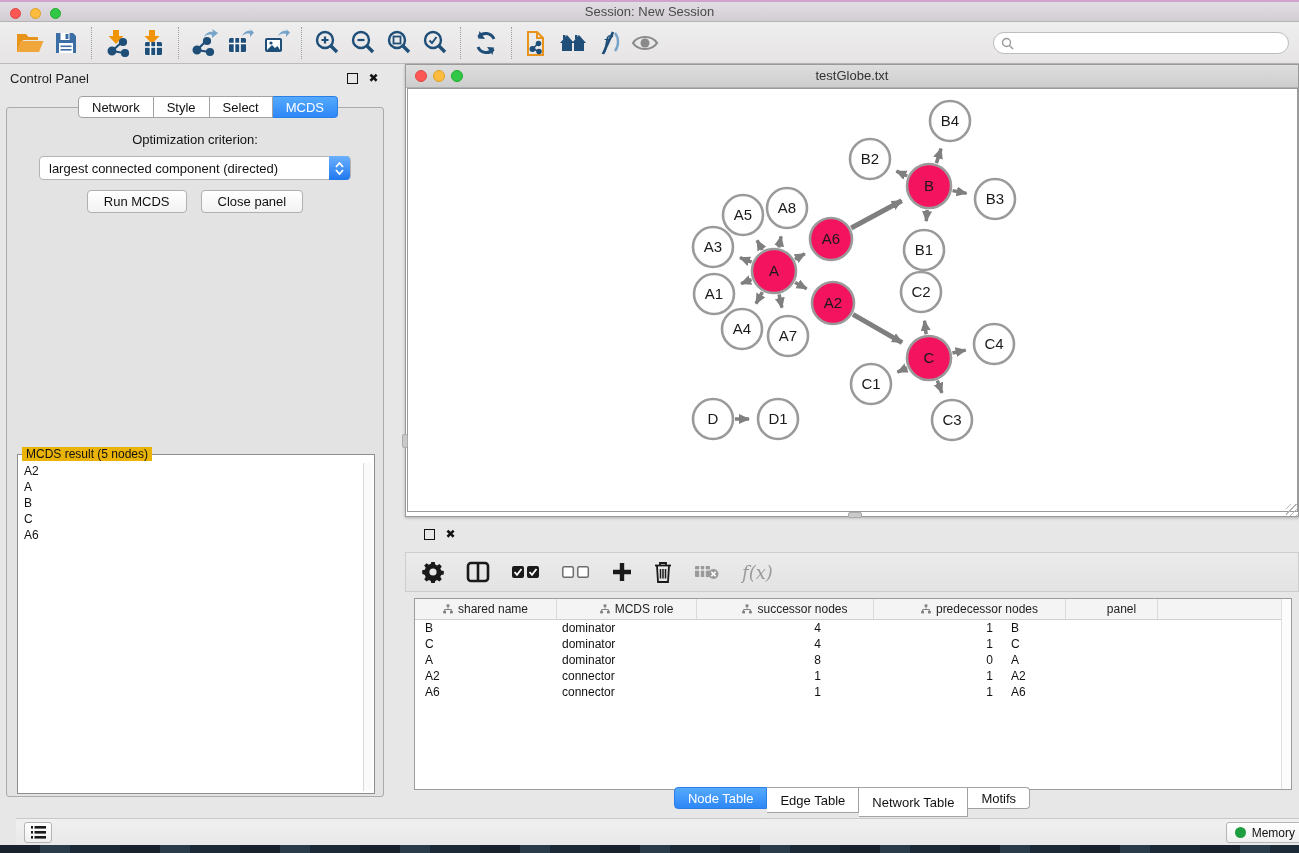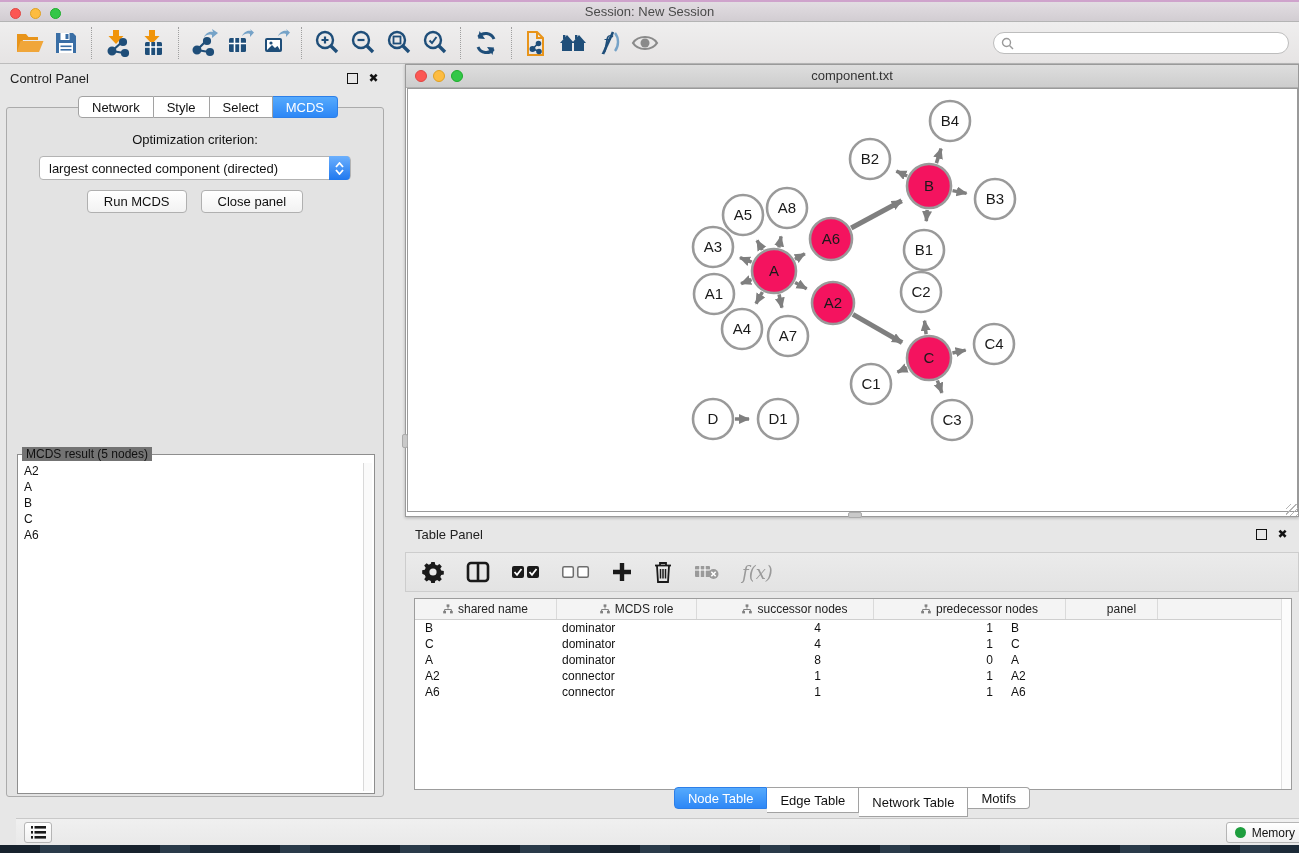--- a/index.html
+++ b/index.html
@@ -73,21 +73,21 @@
     height:23px; background:linear-gradient(#ffffff,#f2f2f2);
     border:1px solid #b0b0b0; border-radius:4px; padding:0 16px;
     font-size:13px; color:#111; display:flex; align-items:center; cursor:default;
     font-family:"Liberation Sans",sans-serif;
   }
   .result-group {
     position:absolute; left:10px; right:8px; top:346px; bottom:2px;
     border:1px solid #8e8e8e; background:#fff;
   }
   .result-legend {
-    position:absolute; top:-8px; left:4px; background:#737373; padding:0 4px;
+    position:absolute; top:-8px; left:4px; background:#eab308; padding:0 4px;
     font-size:12px; color:#111;
   }
   .result-list { position:absolute; left:2px; top:8px; bottom:2px; right:12px; overflow:hidden; }
   .result-item { font-size:12px; line-height:16px; padding-left:4px; color:#111; }
   .result-scroll { position:absolute; right:2px; top:8px; bottom:2px; width:9px; background:#fafafa; border-left:1px solid #d9d9d9; }
   
   .network-frame {
     position:absolute; left:405px; top:64px; width:894px; height:453px;
     background:#fff; border:1px solid #9a9a9a; box-shadow:0 1px 3px rgba(0,0,0,.25);
   }
@@ -357,21 +357,21 @@
   </div>
 </div>
 
 <div class="network-frame">
   <div class="net-titlebar">
     <div class="net-lights">
       <div class="light red"></div>
       <div class="light yellow"></div>
       <div class="light green"></div>
     </div>
-    <span>component.txt</span>
+    <span>testGlobe.txt</span>
   </div>
   <div class="net-canvas">
     <svg id="graph" width="889" height="422">
         <defs>
           <marker id="arr" markerUnits="userSpaceOnUse" markerWidth="15" markerHeight="13" refX="10" refY="5" orient="auto">
             <path d="M0 0 L11 5 L0 10 z" fill="#7F7F7F"></path>
           </marker>
         </defs>
         <line x1="343.5900931847508" y1="190.59046427917886" x2="333.07863740175947" y2="194.6198556626589" stroke="#7F7F7F" stroke-width="3.5" marker-end="url(#arr)"></line>
         <line x1="343.6664171592628" y1="173.21301658725093" x2="331.98641259922414" y2="168.6176049570718" stroke="#7F7F7F" stroke-width="3.5" marker-end="url(#arr)"></line>
@@ -478,21 +478,20 @@
         </g>
       </svg>
     <div class="vthumb"></div>
     <div class="hthumb"></div>
   </div>
   <div class="grip"></div>
 </div>
 
 <div class="table-panel">
   <div class="panel-head">
-    <span class="ph-title">Table Panel</span>
     <span class="wbtn">
         <span class="float-btn"></span>
       </span>
     <span class="wbtn">✖</span>
   </div>
   <div class="tp-toolbar">
     <span class="tp-ico">
       <svg width="22" height="22" viewBox="0 0 22 22">
           <path fill="#1a1a1a" d="M9.3 1h3.4l.5 2.6 2 .9 2.2-1.5 2.4 2.4-1.5 2.2.9 2 2.6.5v3.4l-2.6.5-.9 2 1.5 2.2-2.4 2.4-2.2-1.5-2 .9-.5 2.6H9.3l-.5-2.6-2-.9-2.2 1.5-2.4-2.4 1.5-2.2-.9-2L.2 12.7V9.3l2.6-.5.9-2L2.2 4.6 4.6 2.2l2.2 1.5 2-.9z"></path>
           <circle cx="11" cy="11" r="3.6" fill="#e8e8e8"></circle>

